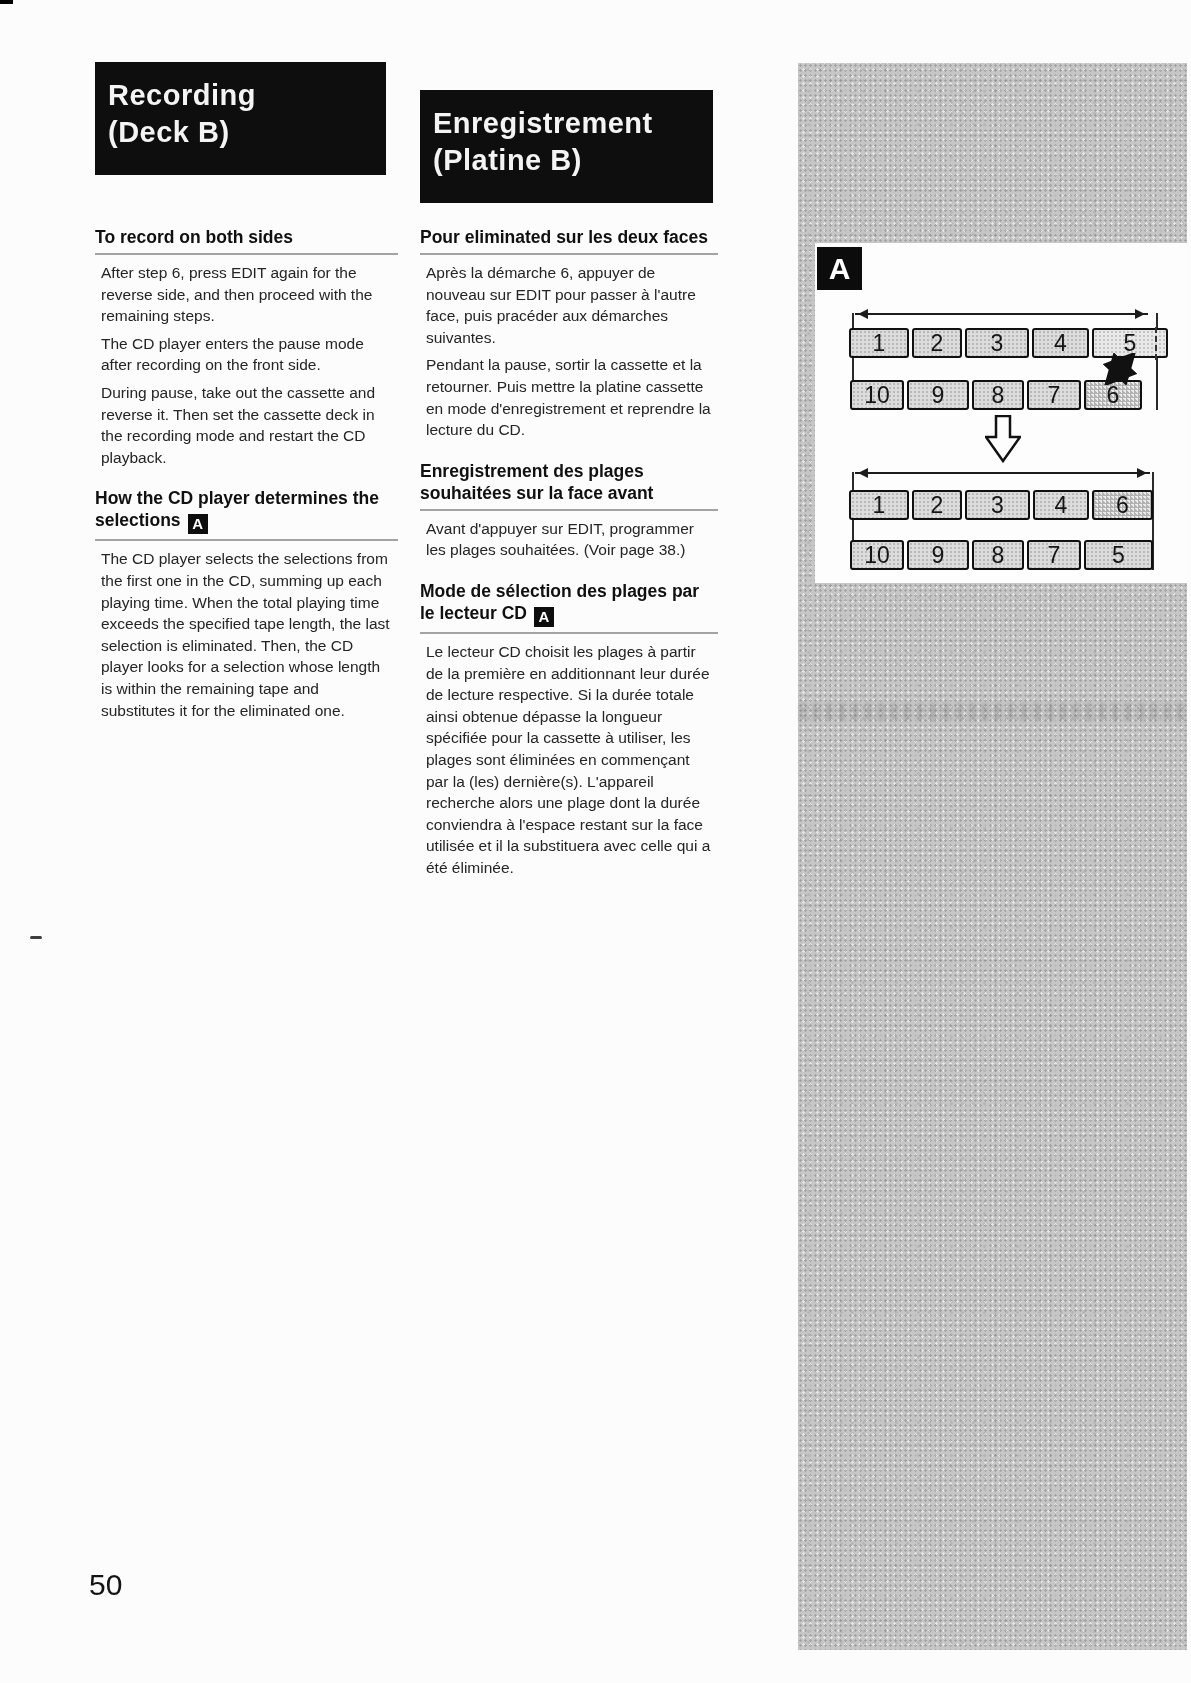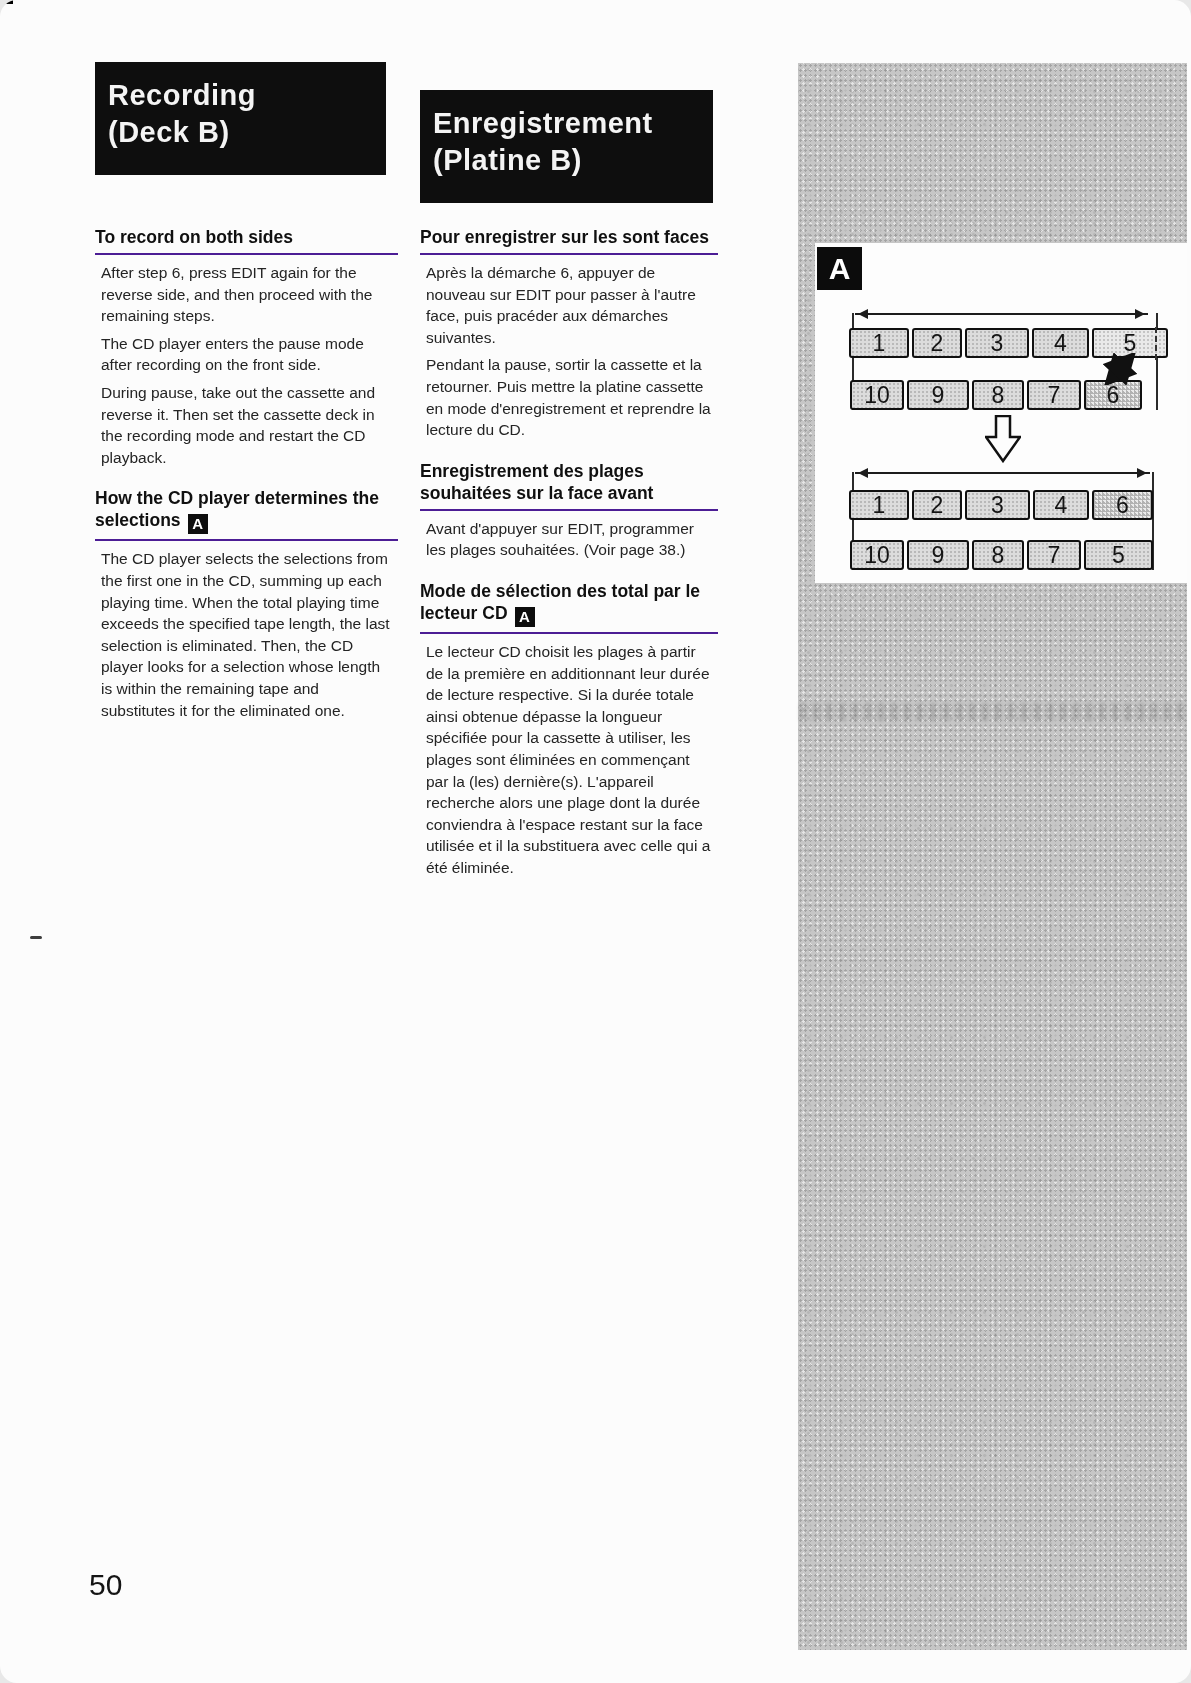--- a/index.html
+++ b/index.html
@@ -1,17 +1,17 @@
 <!DOCTYPE html>
 <html><head>
 <meta charset="utf-8">
 <style>
   html,body{margin:0;padding:0;background:#e8e8e8;}
   .page{position:relative;width:1191px;height:1683px;background:#fcfcfc;overflow:hidden;
-        font-family:"Liberation Sans","DejaVu Sans",sans-serif;border-radius:17px;}
+        font-family:"Liberation Sans","DejaVu Sans",sans-serif;}
 
   
   .corner-mark{position:absolute;left:0;top:0;width:13px;height:4px;background:#000;}
 
   
   .gray-strip{position:absolute;left:798px;top:63px;width:389px;height:1587px;
     background-color:#c6c6c6;
     background-image:
       radial-gradient(rgba(40,40,40,0.22) 1px, transparent 1.4px),
       radial-gradient(rgba(255,255,255,0.55) 1px, transparent 1.4px),
@@ -28,21 +28,21 @@
        box-sizing:border-box;letter-spacing:.5px;}
   .hdr-en{left:95px;width:291px;}
   .hdr-fr{left:420px;width:293px;margin-top:28px;}
 
   
   .col{position:absolute;top:226px;color:#242424;font-size:15.5px;line-height:21.6px;}
   .col-en{left:95px;width:303px;}
   .col-fr{left:420px;width:298px;}
   .col section{margin:0 0 19px 0;}
   .col h3{margin:0 0 7px 0;padding:0 0 5px 0;font-size:17.5px;line-height:22px;
-          font-weight:bold;color:#101010;border-bottom:2px solid #4c1d95;}
+          font-weight:bold;color:#101010;border-bottom:2px solid #a3a3a3;}
   .col p{margin:6px;}
   .badge{display:inline-block;min-width:20px;height:20px;line-height:20px;background:#0d0d0d;
          color:#fff;text-align:center;font-size:15px;font-weight:bold;margin-left:7px;
          vertical-align:-3px;}
 
   
   .diagram{position:absolute;left:815px;top:243px;width:372px;height:340px;background:#fdfdfd;}
   .dbadge{position:absolute;left:2px;top:4px;width:45px;height:43px;background:#0c0c0c;
           color:#fff;font-weight:bold;font-size:30px;display:flex;align-items:center;
           justify-content:center;}
@@ -123,30 +123,30 @@
     <section>
     </section>
     <section>
       <h3><span>How the CD player determines the selections</span><span class="badge">A</span></h3>
       <p>The CD player selects the selections from the first one in the CD, summing up each playing time. When the total playing time exceeds the specified tape length, the last selection is eliminated. Then, the CD player looks for a selection whose length is within the remaining tape and substitutes it for the eliminated one.</p>
     </section>
   </div>
 
   <div class="col col-fr">
     <section>
-      <h3><span>Pour enregistrer sur les sont faces</span></h3>
+      <h3><span>Pour eliminated sur les deux faces</span></h3>
       <p>Après la démarche 6, appuyer de nouveau sur EDIT pour passer à l'autre face, puis pracéder aux démarches suivantes.</p>
       <p>Pendant la pause, sortir la cassette et la retourner. Puis mettre la platine cassette en mode d'enregistrement et reprendre la lecture du CD.</p>
     </section>
     <section>
       <h3><span>Enregistrement des plages souhaitées sur la face avant</span></h3>
       <p>Avant d'appuyer sur EDIT, programmer les plages souhaitées. (Voir page 38.)</p>
     </section>
     <section>
-      <h3><span>Mode de sélection des total par le lecteur CD</span><span class="badge">A</span></h3>
+      <h3><span>Mode de sélection des plages par le lecteur CD</span><span class="badge">A</span></h3>
       <p>Le lecteur CD choisit les plages à partir de la première en additionnant leur durée de lecture respective. Si la durée totale ainsi obtenue dépasse la longueur spécifiée pour la cassette à utiliser, les plages sont éliminées en commençant par la (les) dernière(s). L'appareil recherche alors une plage dont la durée conviendra à l'espace restant sur la face utilisée et il la substituera avec celle qui a été éliminée.</p>
     </section>
   </div>
 
   <div class="diagram">
     <div class="dbadge">A</div>
 
     <div class="harrow a1"></div>
     <div class="vline l1"></div>
     <div class="vline r1"></div>

